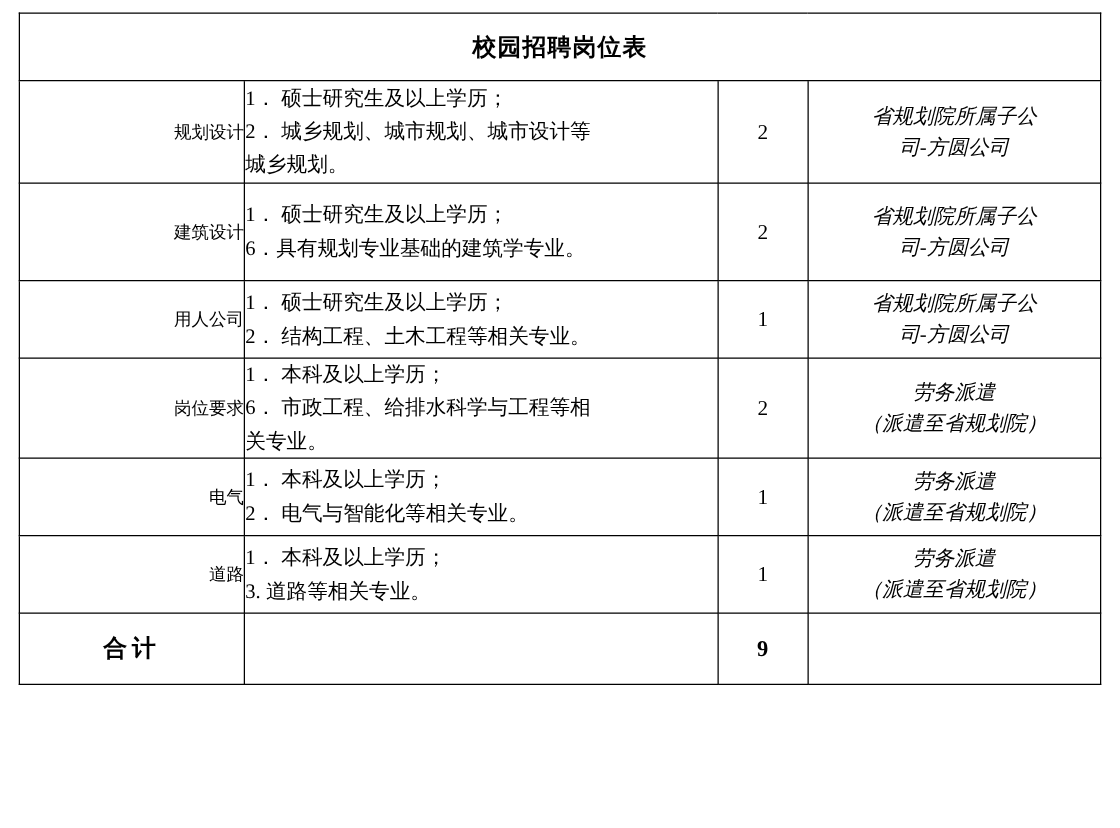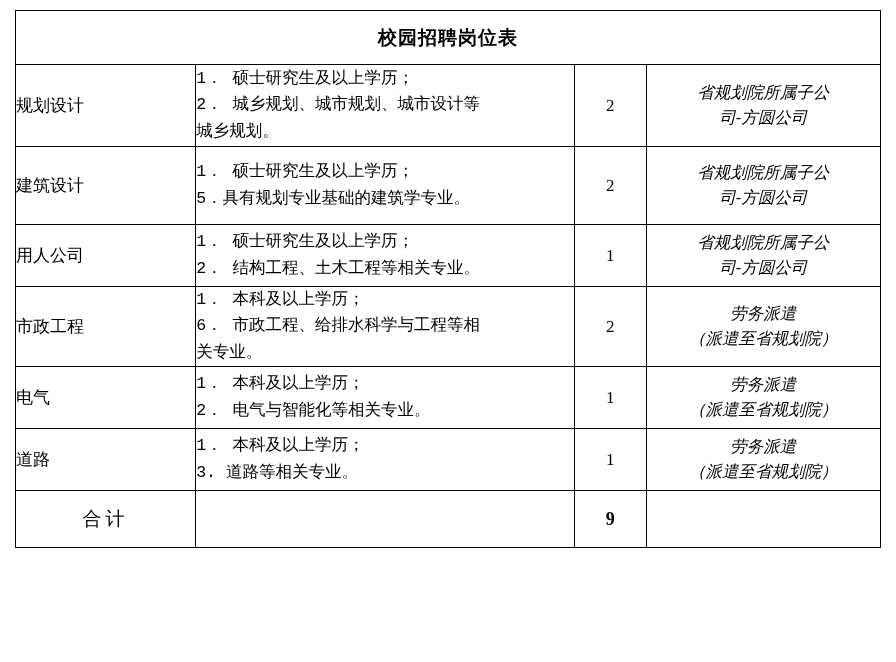--- a/index.html
+++ b/index.html
@@ -45,48 +45,47 @@
     font-size: 17px;
     height: 56px;
     line-height: 1.35;
   }
   .col-name  { width: 180px; }
   .col-req   { width: 378px; }
   .col-count { width: 72px; }
   .col-comp  { width: 234px; }
 
   .cell-name {
-    text-align: left;
-    font-size: 17px;
+    text-align: right;
+    font-size: 14px;
   }
   .cell-req {
     font-size: 16.5px;
     line-height: 1.6;
     padding: 7px 10px 7px 14px;
     text-align: left;
   }
   .cell-req .line {
     white-space: normal;
-    font-family: Liberation Mono, monospace;
   }
   .cell-count {
     text-align: center;
     font-size: 17px;
   }
   .cell-comp {
     text-align: center;
     font-size: 16.5px;
     line-height: 1.5;
     padding: 4px 6px;
     font-style: italic;
   }
   .total-label {
     text-align: center;
     font-size: 19px;
-    font-weight: normal;
+    font-weight: bold;
     letter-spacing: 4px;
     height: 56px;
   }
   .total-count {
     text-align: center;
     font-size: 18px;
     font-weight: bold;
   }
   .r1 { height: 82px; }
   .r2 { height: 78px; }
@@ -122,21 +121,21 @@
         <td class="cell-comp">
           <div>省规划院所属子公</div>
           <div>司-方圆公司</div>
         </td>
       </tr>
 
       <tr class="r2">
         <td class="cell-name">建筑设计</td>
         <td class="cell-req">
           <div class="line">1． 硕士研究生及以上学历；</div>
-          <div class="line">5．具有规划专业基础的建筑学专业。</div>
+          <div class="line">6．具有规划专业基础的建筑学专业。</div>
         </td>
         <td class="cell-count">2</td>
         <td class="cell-comp">
           <div>省规划院所属子公</div>
           <div>司-方圆公司</div>
         </td>
       </tr>
 
       <tr class="r3">
         <td class="cell-name">用人公司</td>
@@ -145,21 +144,21 @@
           <div class="line">2． 结构工程、土木工程等相关专业。</div>
         </td>
         <td class="cell-count">1</td>
         <td class="cell-comp">
           <div>省规划院所属子公</div>
           <div>司-方圆公司</div>
         </td>
       </tr>
 
       <tr class="r4">
-        <td class="cell-name">市政工程</td>
+        <td class="cell-name">岗位要求</td>
         <td class="cell-req">
           <div class="line">1． 本科及以上学历；</div>
           <div class="line">6． 市政工程、给排水科学与工程等相</div>
           <div class="line">关专业。</div>
         </td>
         <td class="cell-count">2</td>
         <td class="cell-comp">
           <div>劳务派遣</div>
           <div>（派遣至省规划院）</div>
         </td>

